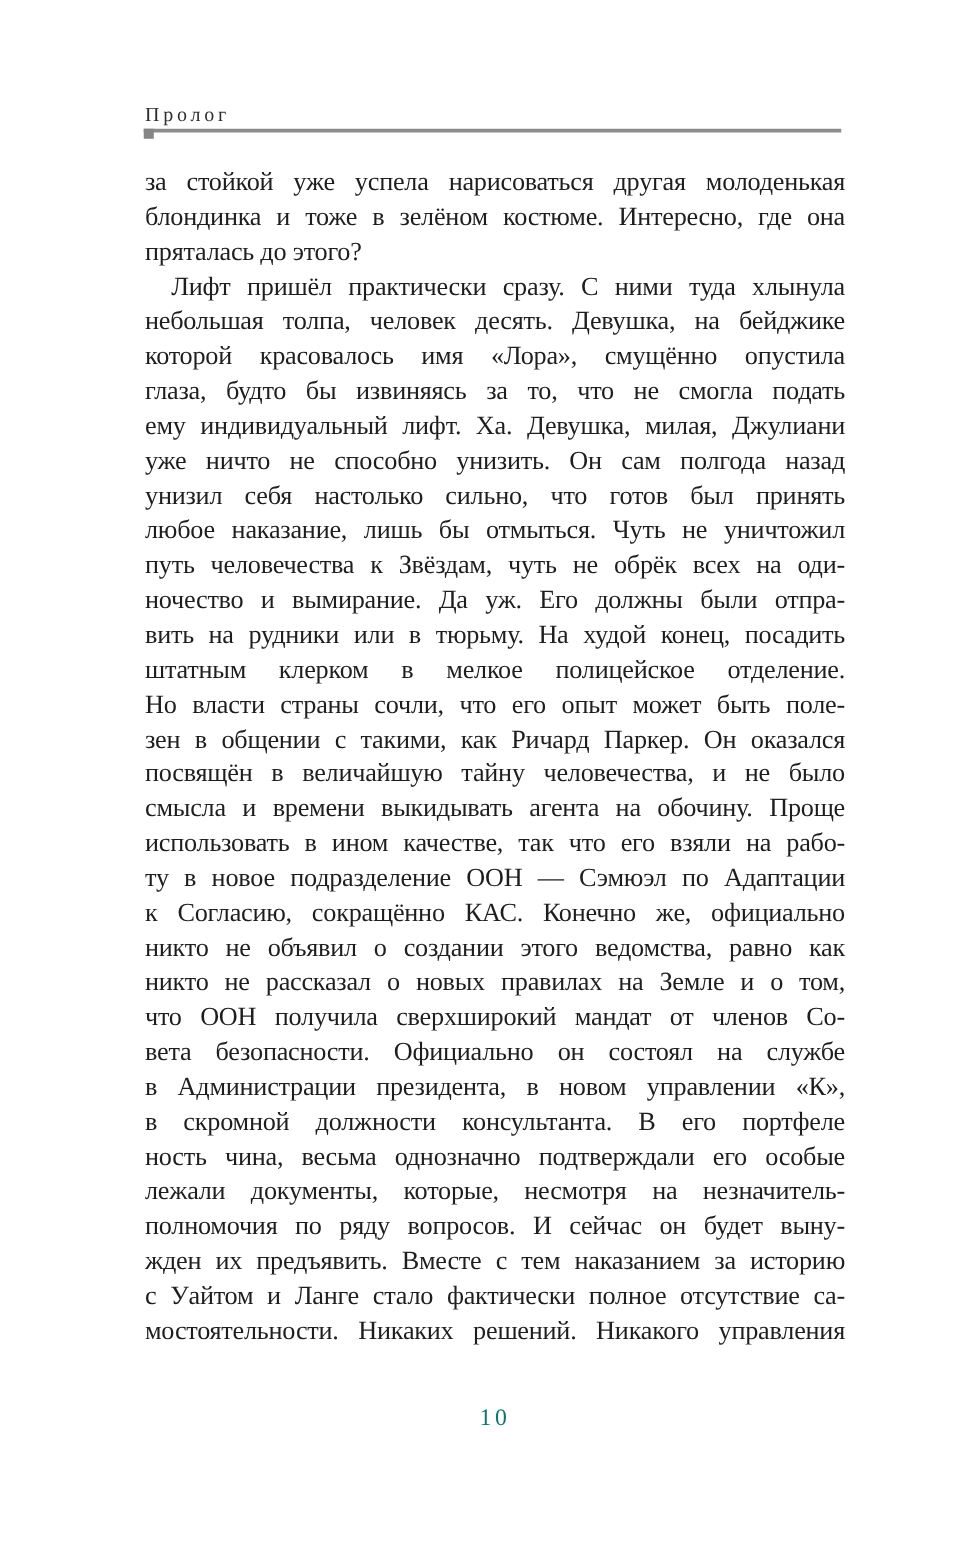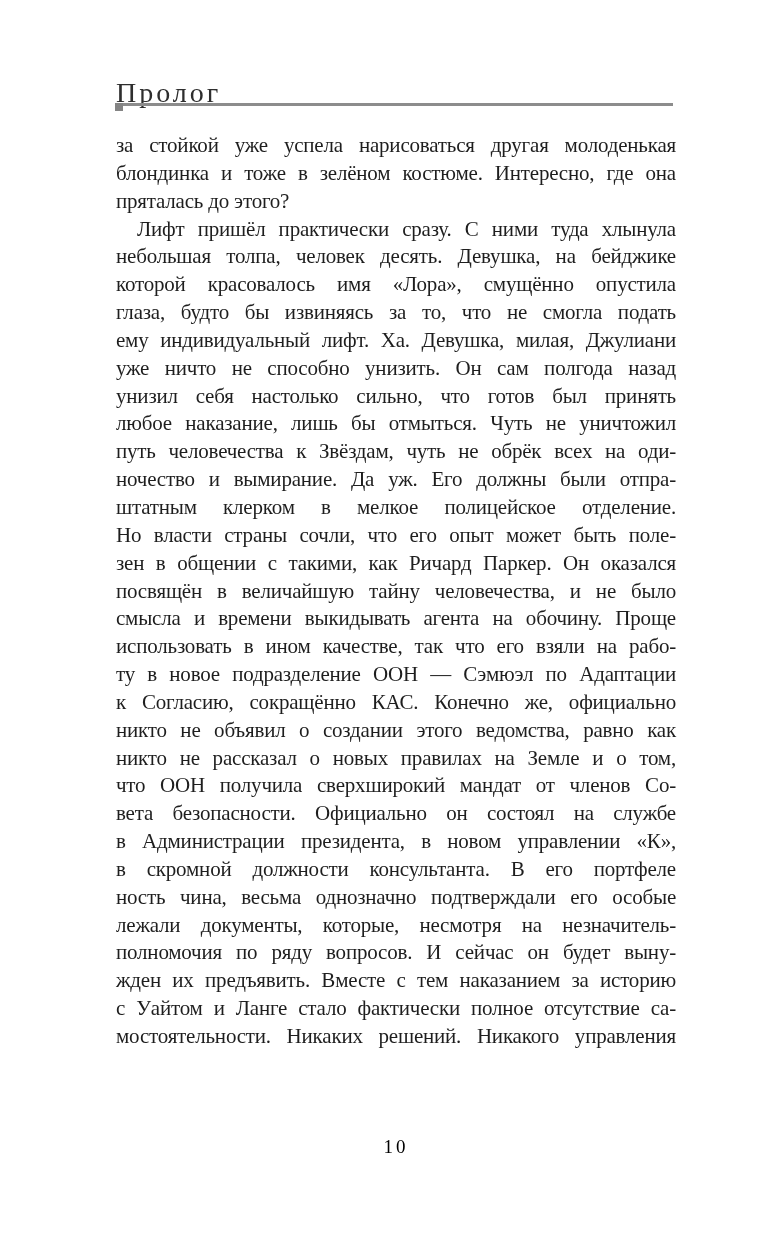--- a/index.html
+++ b/index.html
@@ -16,21 +16,21 @@
     overflow: hidden;
   }
   .running-header {
     position: absolute;
     left: 116px;
     top: 83px;
     width: 558px;
   }
   .header-title {
     display: inline-block;
-    font-size: 28px;
+    font-size: 16px;
     letter-spacing: 3px;
     color: #2e2e2e;
     line-height: 20px;
   }
   .header-rule {
     position: absolute;
     left: 115px;
     top: 103px;
     width: 558px;
     height: 3px;
@@ -66,22 +66,21 @@
     text-indent: 21px;
   }
   .page-number {
     position: absolute;
     left: 116px;
     top: 1124px;
     width: 560px;
     text-align: center;
     font-size: 19px;
     letter-spacing: 3px;
-    color: #000000;
-    margin-top: 12px;
+    color: #0f766e;
   }
 </style>
 </head>
 <body>
 
 <div class="page">
 
   <div class="running-header">
     <span class="header-title">Пролог</span>
   </div>
@@ -97,20 +96,21 @@
       <div class="line indent">Лифт пришёл практически сразу. С ними туда хлынула</div>
       <div class="line">небольшая толпа, человек десять. Девушка, на бейджике</div>
       <div class="line">которой красовалось имя «Лора», смущённо опустила</div>
       <div class="line">глаза, будто бы извиняясь за то, что не смогла подать</div>
       <div class="line">ему индивидуальный лифт. Ха. Девушка, милая, Джулиани</div>
       <div class="line">уже ничто не способно унизить. Он сам полгода назад</div>
       <div class="line">унизил себя настолько сильно, что готов был принять</div>
       <div class="line">любое наказание, лишь бы отмыться. Чуть не уничтожил</div>
       <div class="line">путь человечества к Звёздам, чуть не обрёк всех на оди-</div>
       <div class="line">ночество и вымирание. Да уж. Его должны были отпра-</div>
+      <div class="line">вить на рудники или в тюрьму. На худой конец, посадить</div>
       <div class="line">штатным клерком в мелкое полицейское отделение.</div>
       <div class="line">Но власти страны сочли, что его опыт может быть поле-</div>
       <div class="line">зен в общении с такими, как Ричард Паркер. Он оказался</div>
       <div class="line">посвящён в величайшую тайну человечества, и не было</div>
       <div class="line">смысла и времени выкидывать агента на обочину. Проще</div>
       <div class="line">использовать в ином качестве, так что его взяли на рабо-</div>
       <div class="line">ту в новое подразделение ООН — Сэмюэл по Адаптации</div>
       <div class="line">к Согласию, сокращённо КАС. Конечно же, официально</div>
       <div class="line">никто не объявил о создании этого ведомства, равно как</div>
       <div class="line">никто не рассказал о новых правилах на Земле и о том,</div>

